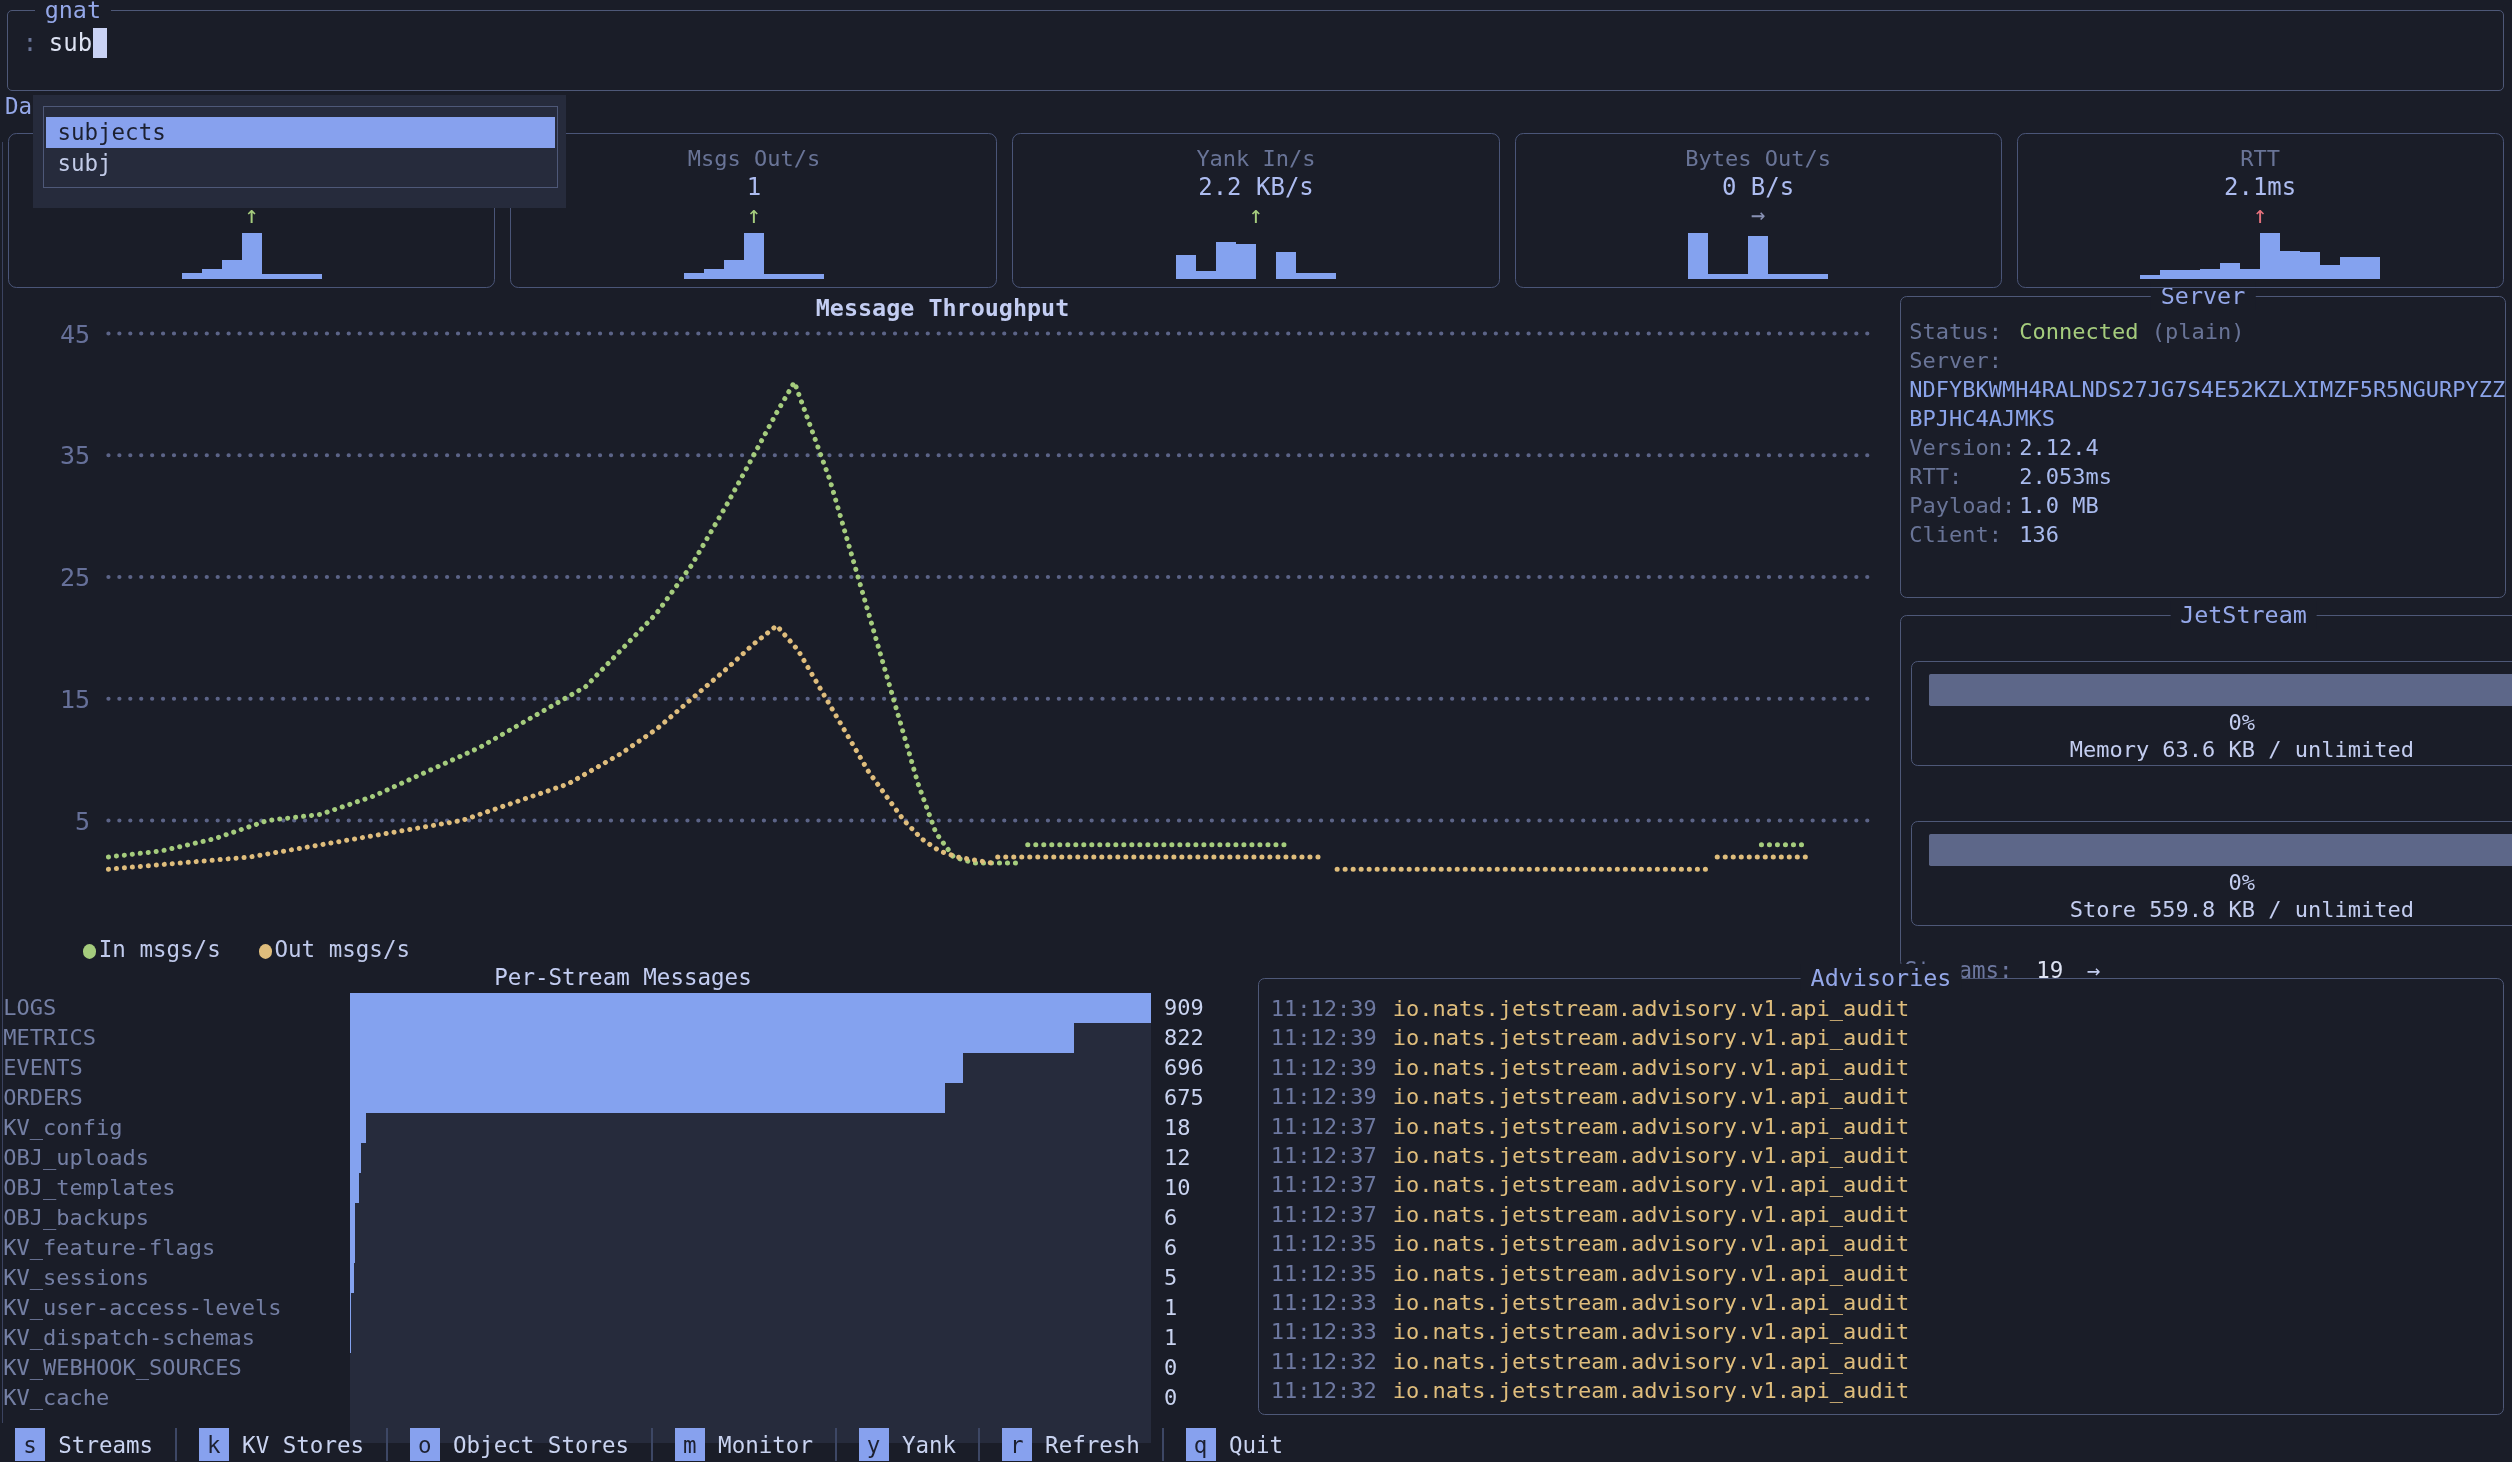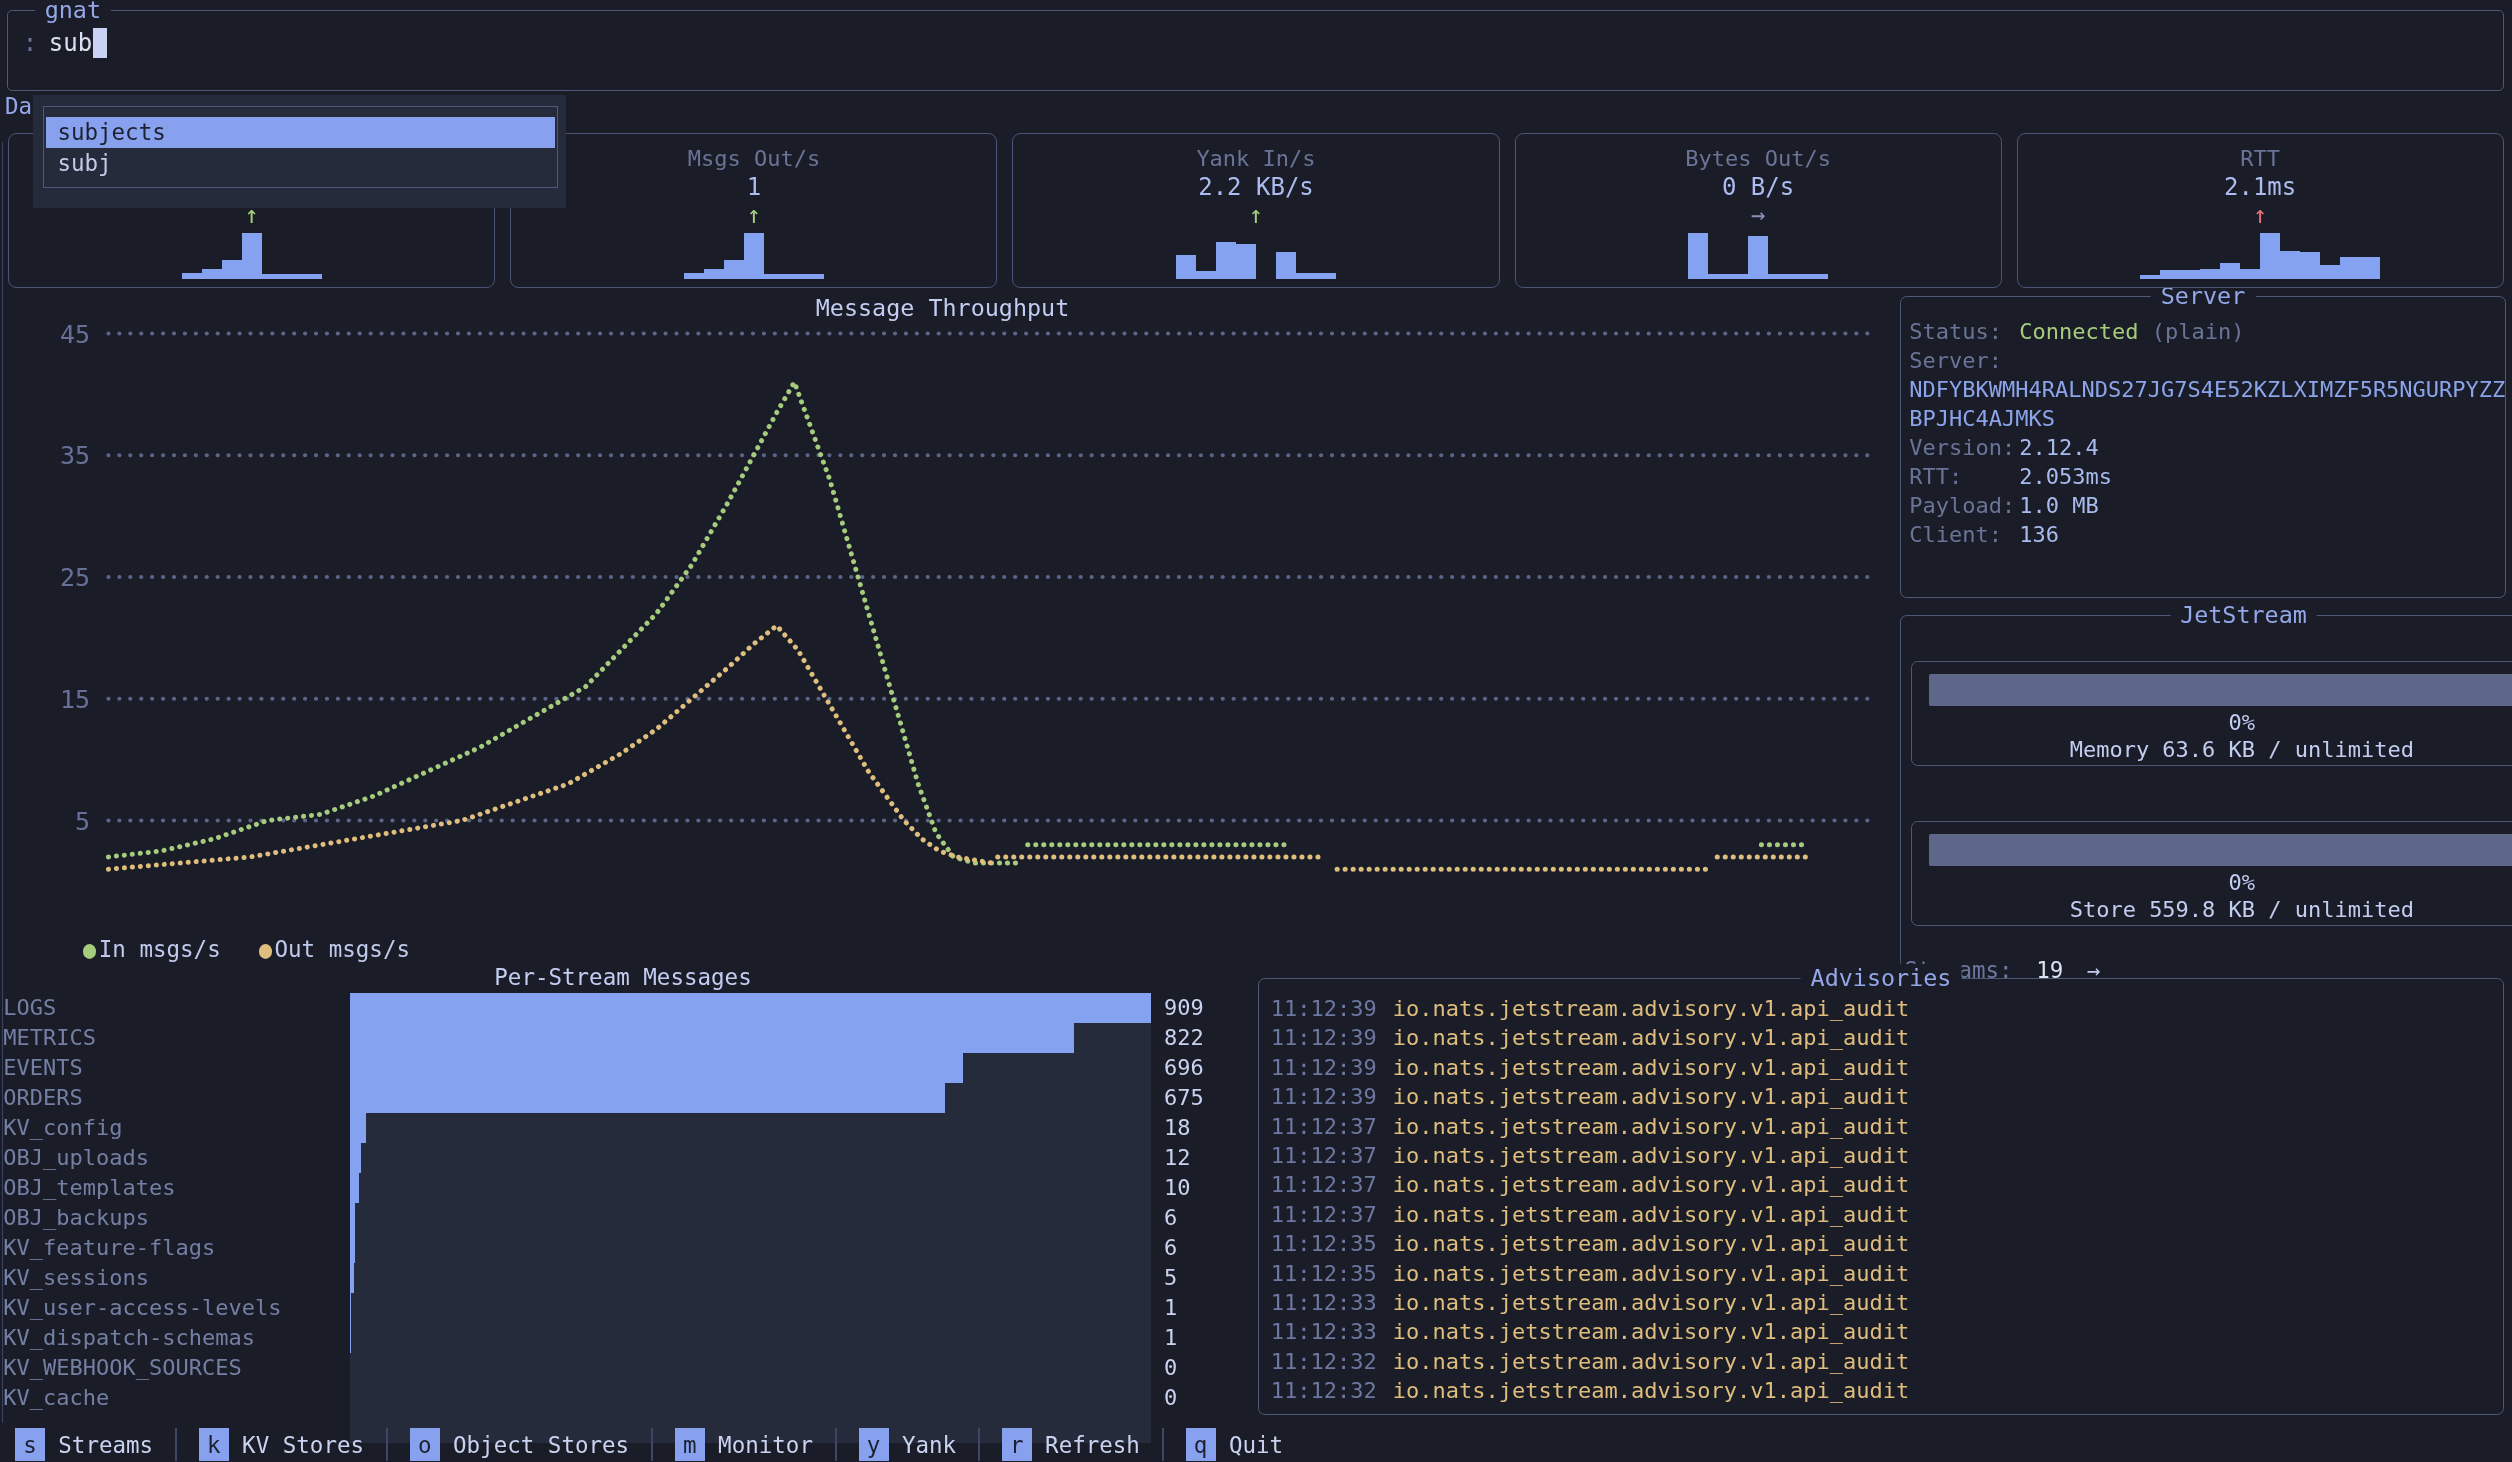--- a/index.html
+++ b/index.html
@@ -43,21 +43,21 @@
         display:flex; flex-direction:column; align-items:center;}
   .card-title{margin-top:11.7px; font-size:22px; color:var(--muted); height:27px;}
   .card-value{font-size:24px; color:#adbcf0; height:28px;}
   .card-arrow{font-size:24px; height:27px;}
   .arrow-green{color:var(--green);} .arrow-muted{color:#8891b4;} .arrow-red{color:var(--red);}
   .spark{position:absolute; bottom:8.3px; display:flex; align-items:flex-end;}
   .spark div{width:20px; background:var(--bar);}
 
   
   .chart-title{position:absolute; left:0; top:294px; width:1885px; text-align:center;
-               font-size:23.4px; color:#c3cdf2;}
+               font-size:23.4px; color:#c3cdf2;font-weight:bold;}
   #chart{position:absolute; left:0; top:284px;}
   .legend{position:absolute; left:83px; top:936px; display:flex; gap:38px;
           font-size:22.5px; color:#c0caec; align-items:center;}
   .legend-dot{display:inline-block; width:13.3px; height:15px; border-radius:50%; margin-right:2.5px; vertical-align:-1.7px;}
 
   
   .ps-title{position:absolute; left:0; top:964px; width:1246px; text-align:center;
             font-size:22.5px; color:#c3cdf2;}
   .ps-track{position:absolute; left:350px; top:993px; width:801px; height:450px; background:var(--panel);}
   .ps-rows{position:absolute; left:0; top:993px; width:1246px;}

